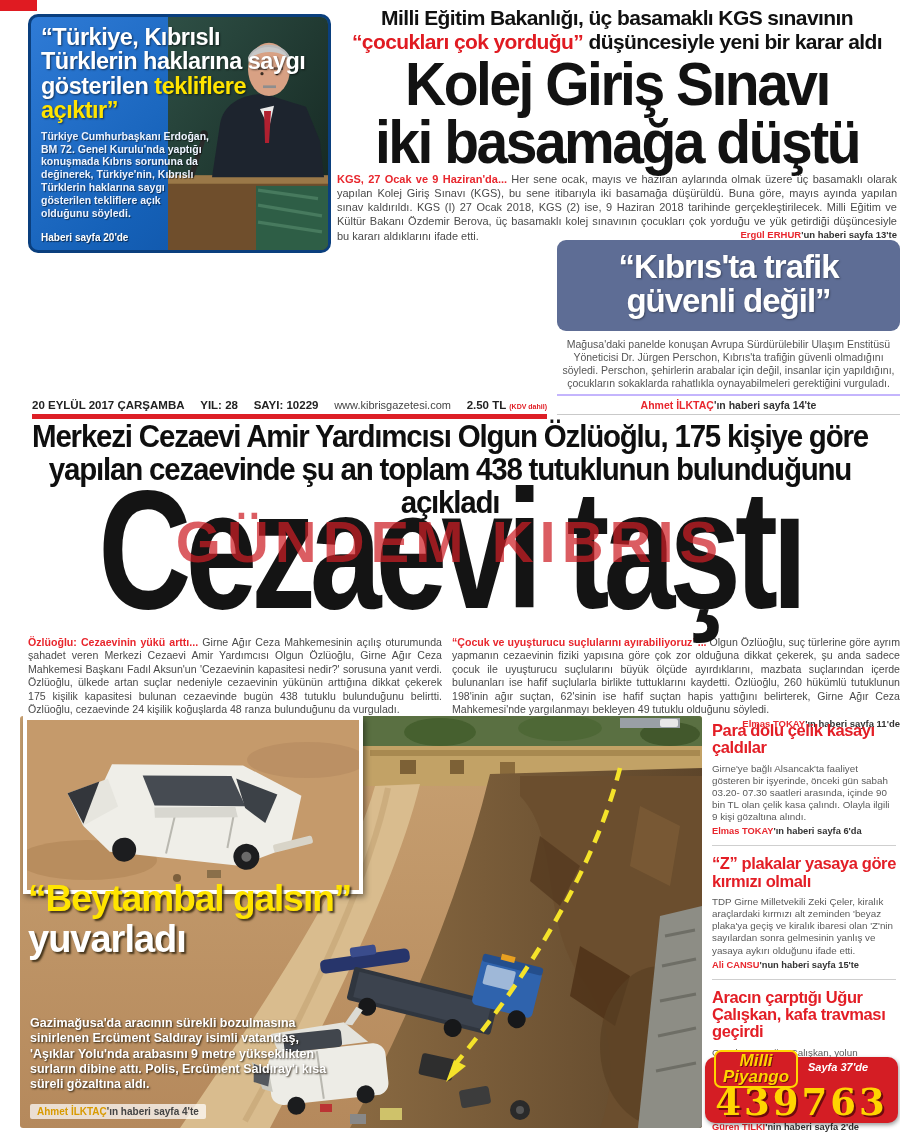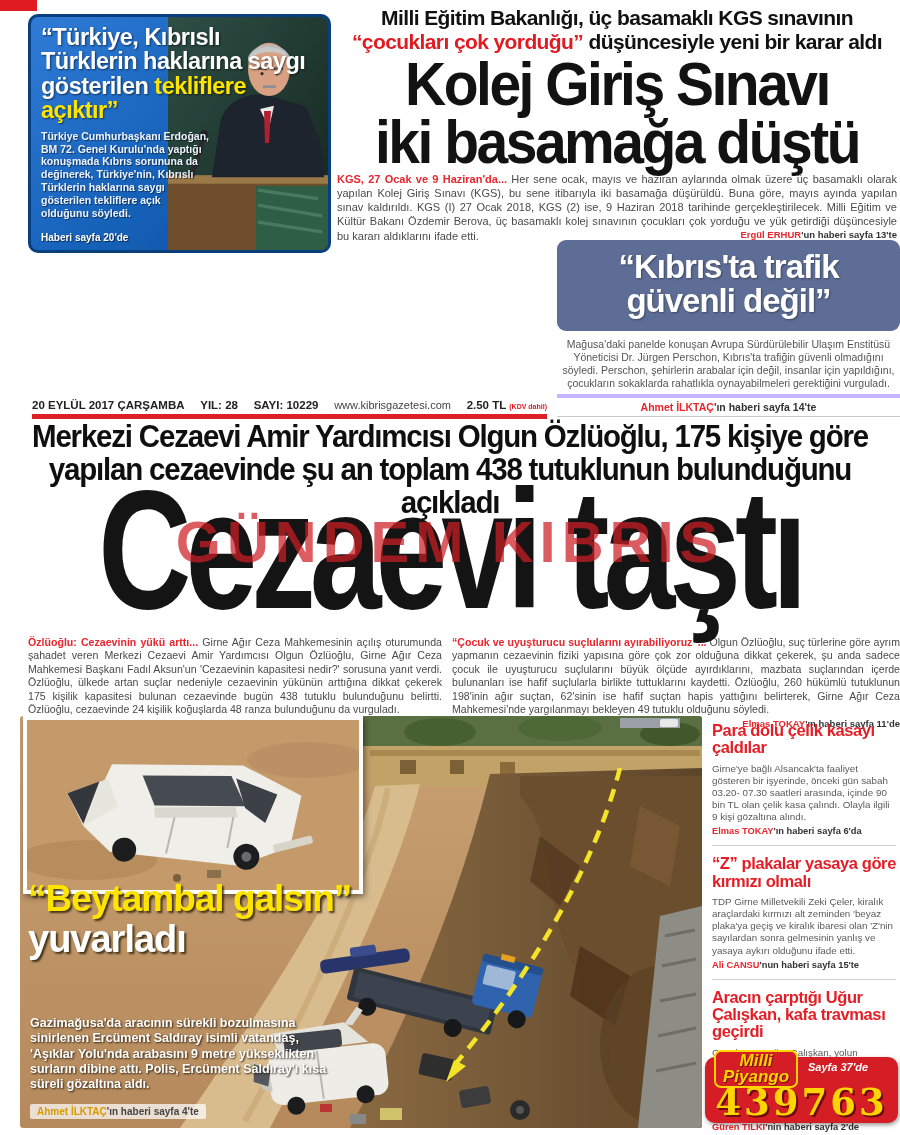--- a/index.html
+++ b/index.html
@@ -59,21 +59,21 @@
   .kdv { font-size:7px; color:#e01b22; font-weight:bold; }
   .red-rule { left:32px; top:414px; width:515px; height:5px; background:#dd1f26; }
 
   
   .traffic { left:557px; top:240px; width:343px; }
   .traffic-quote { background:#5e6d95; border-radius:9px; padding:10px 6px 12px;
     text-align:center; color:#fff; font-size:33px; font-weight:900; letter-spacing:-1px;
     line-height:1.04; text-shadow:1px 1px 2px rgba(0,0,0,.35); }
   .traffic-body { margin-top:7px; padding:0 4px; font-size:10.5px; line-height:1.25;
     color:#555; font-weight:500; text-align:center; }
-  .traffic-byline { margin-top:4px; border-top:4px solid #c4b5fd; border-bottom:1px solid #c9c9c9;
+  .traffic-byline { margin-top:4px; border-top:2px solid #c4b5fd; border-bottom:1px solid #c9c9c9;
     padding:3px 0; text-align:center; font-size:10.5px; }
 
   
   .deck { left:18px; top:420px; width:864px; text-align:center; font-size:29.5px;
     font-weight:900; letter-spacing:-1.2px; line-height:1.06; color:#0f0f0f;
     transform:scaleY(1.05); transform-origin:center top; }
   .giant-wrap { left:0; top:466px; width:900px; height:168px; }
   .giant-head { position:absolute; left:0; top:0; width:900px; text-align:center;
     font-size:150px; font-weight:900; letter-spacing:-7px; line-height:1; color:#141414;
     transform:scale(0.86,1.12); transform-origin:center top; z-index:2; }

